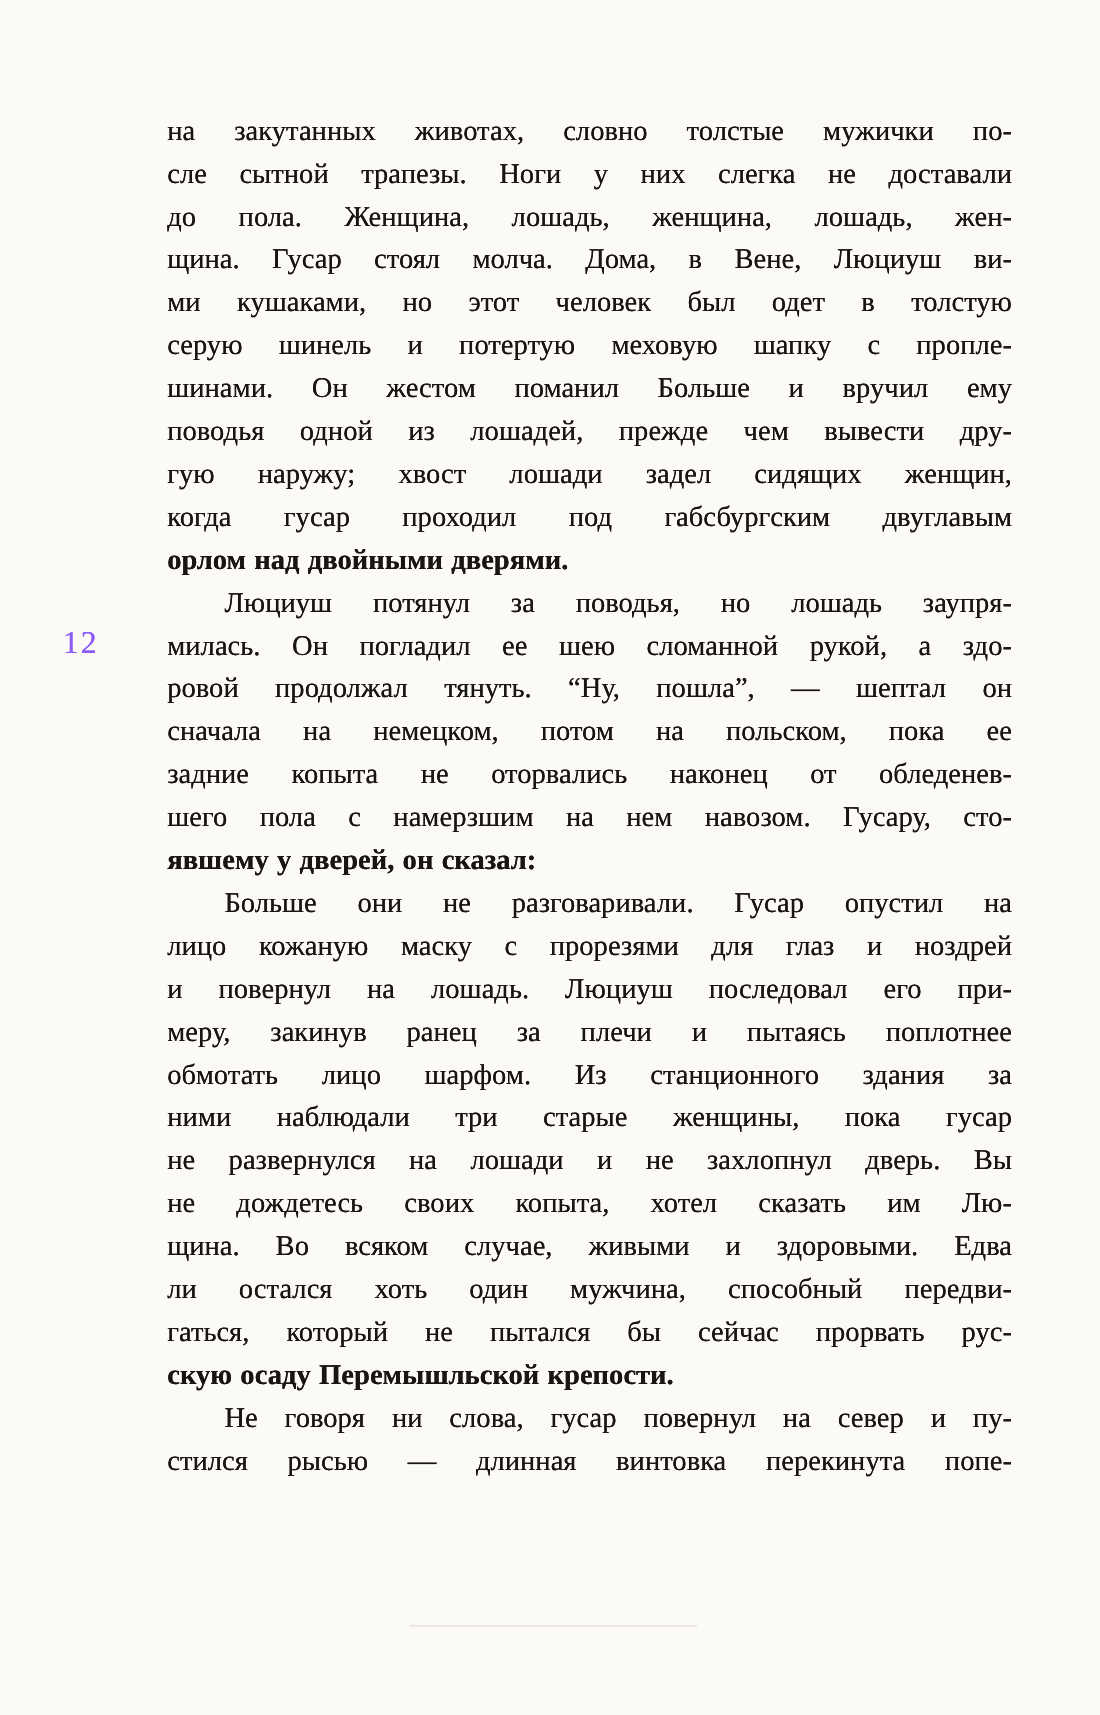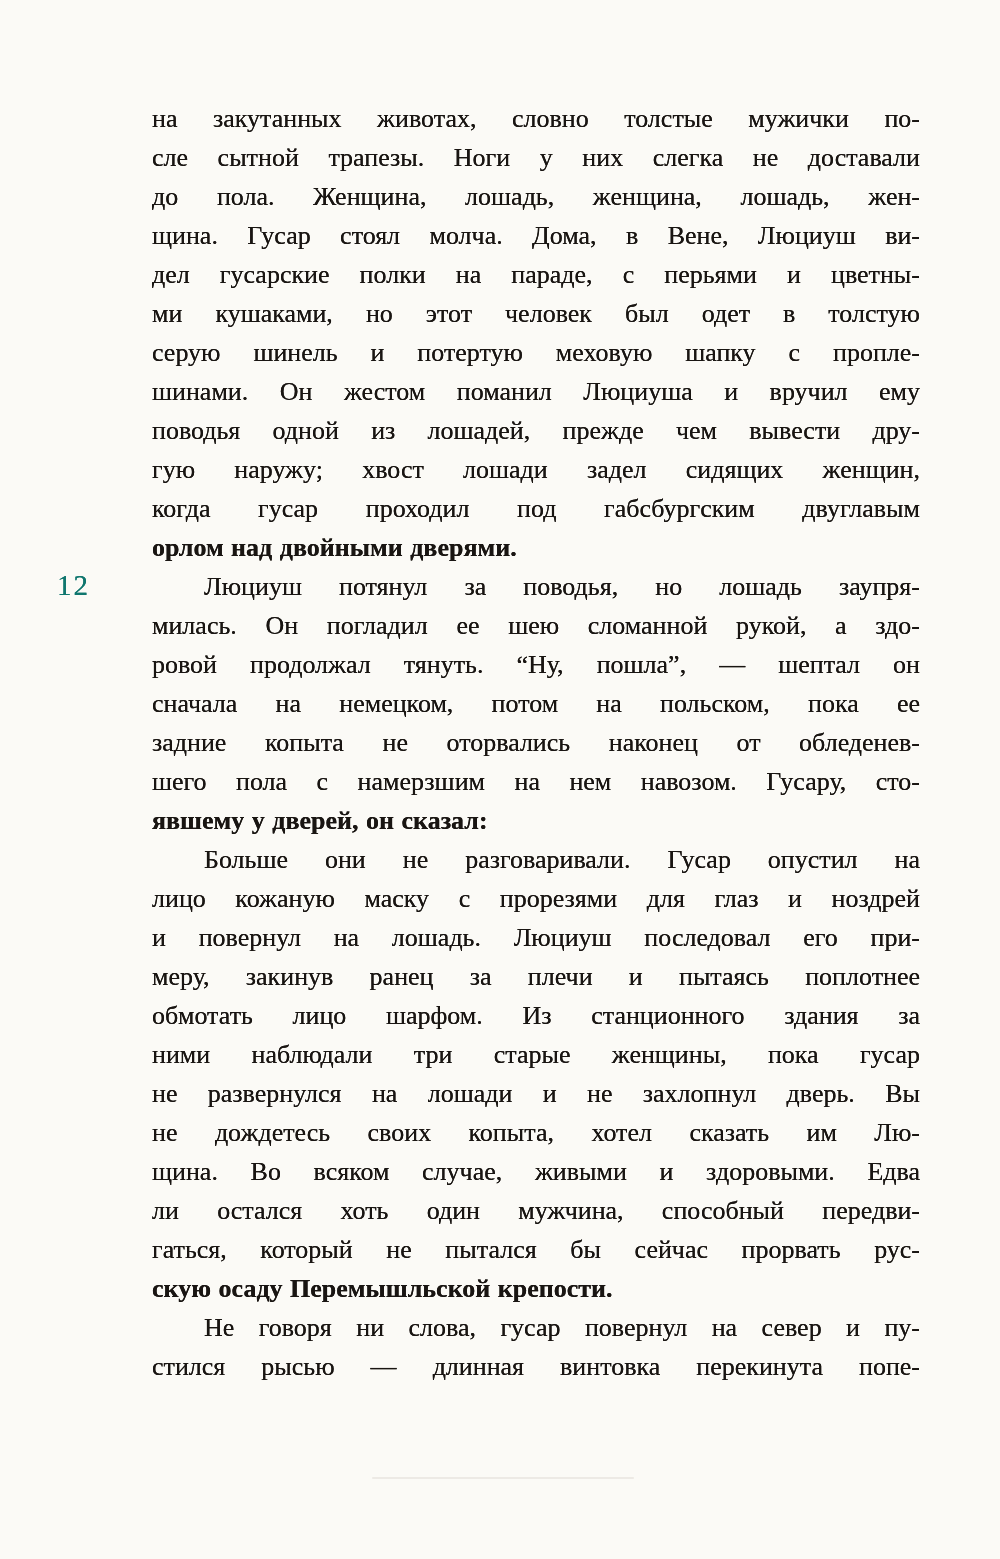--- a/index.html
+++ b/index.html
@@ -20,21 +20,21 @@
     color: #191512;
     font-family: "Liberation Serif", "DejaVu Serif", serif;
   }
   .page-number {
     position: absolute;
     left: 57px;
     top: 566px;
     font-size: 29px;
     line-height: 39px;
     letter-spacing: 2px;
-    color: #0f766e;
+    color: #8b5cf6;
     text-shadow: 0 0 0.4px currentColor;
   }
   .text-block {
     position: absolute;
     left: 152px;
     top: 99px;
     width: 768px;
     font-size: 26px;
     line-height: 39px;
     text-shadow: 0 0 0.4px currentColor;
@@ -67,24 +67,23 @@
 
 <div class="page">
 
   <div class="page-number">12</div>
 
   <div class="text-block">
     <div class="line">на закутанных животах, словно толстые мужички по-</div>
     <div class="line">сле сытной трапезы. Ноги у них слегка не доставали</div>
     <div class="line">до пола. Женщина, лошадь, женщина, лошадь, жен-</div>
     <div class="line">щина. Гусар стоял молча. Дома, в Вене, Люциуш ви-</div>
-    <div class="line">дел гусарские полки на параде, с перьями и цветны-</div>
     <div class="line">ми кушаками, но этот человек был одет в толстую</div>
     <div class="line">серую шинель и потертую меховую шапку с пропле-</div>
-    <div class="line">шинами. Он жестом поманил Люциуша и вручил ему</div>
+    <div class="line">шинами. Он жестом поманил Больше и вручил ему</div>
     <div class="line">поводья одной из лошадей, прежде чем вывести дру-</div>
     <div class="line">гую наружу; хвост лошади задел сидящих женщин,</div>
     <div class="line">когда гусар проходил под габсбургским двуглавым</div>
     <div class="line pe">орлом над двойными дверями.</div>
     <div class="line ps">Люциуш потянул за поводья, но лошадь заупря-</div>
     <div class="line">милась. Он погладил ее шею сломанной рукой, а здо-</div>
     <div class="line">ровой продолжал тянуть. “Ну, пошла”, — шептал он</div>
     <div class="line">сначала на немецком, потом на польском, пока ее</div>
     <div class="line">задние копыта не оторвались наконец от обледенев-</div>
     <div class="line">шего пола с намерзшим на нем навозом. Гусару, сто-</div>

